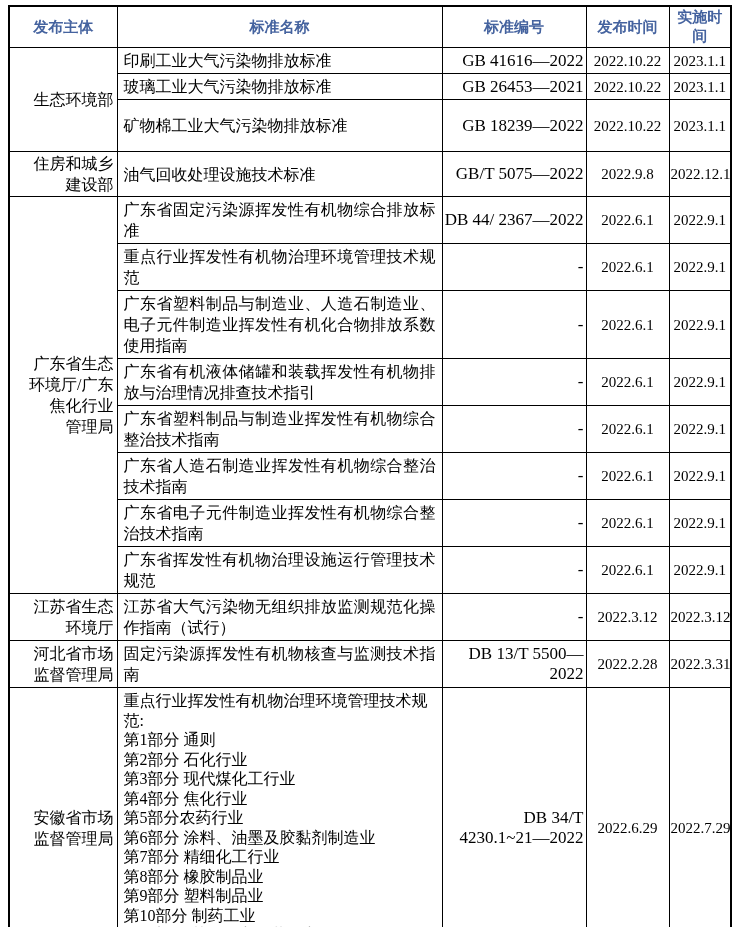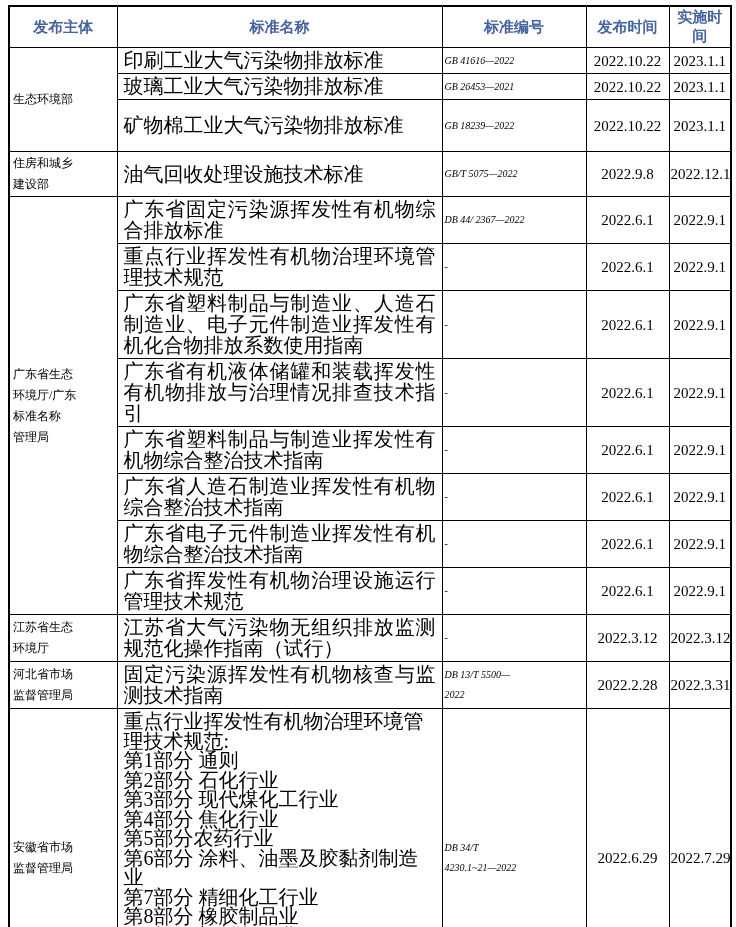--- a/index.html
+++ b/index.html
@@ -32,45 +32,44 @@
   thead th {
     font-size: 15px;
     font-weight: bold;
     color: #45639F;
     text-align: center;
     height: 25px;
     padding: 1px 2px;
     border-bottom: 2px solid #000000;
   }
   td.publisher-cell {
-    font-size: 12px;
-    text-align: left;
+    font-size: 16px;
+    text-align: right;
     white-space: pre-line;
     line-height: 21px;
     padding: 1px 3px;
   }
   td.name-cell {
-    font-size: 20px;
+    font-size: 16px;
     text-align: justify;
     line-height: 21px;
     padding: 2px 6px;
     white-space: pre-line;
   }
   td.name-cell.multiline {
     text-align: left;
     line-height: 19.5px;
     padding: 3px 6px;
   }
   td.code-cell {
-    font-size: 10px;
-    text-align: left;
+    font-size: 17px;
+    text-align: right;
     white-space: pre-line;
     line-height: 20px;
     padding: 1px 2px;
-    font-style: italic;
   }
   td.date-cell {
     font-size: 15px;
     text-align: center;
     padding: 1px 1px;
     line-height: 20px;
   }
   tr.rh-lg { height: 52px; }
   tr.rh-md { height: 40px; }
   tr.rh-sm { height: 24px; }
@@ -123,21 +122,21 @@
 建设部</td>
         <td class="name-cell">油气回收处理设施技术标准</td>
         <td class="code-cell">GB/T 5075—2022</td>
         <td class="date-cell">2022.9.8</td>
         <td class="date-cell">2022.12.1</td>
       </tr>
 
       <tr>
         <td class="publisher-cell" rowspan="8">广东省生态
 环境厅/广东
-标准名称
+焦化行业
 管理局</td>
         <td class="name-cell">广东省固定污染源挥发性有机物综合排放标准</td>
         <td class="code-cell">DB 44/ 2367—2022</td>
         <td class="date-cell">2022.6.1</td>
         <td class="date-cell">2022.9.1</td>
       </tr>
       <tr>
         <td class="name-cell">重点行业挥发性有机物治理环境管理技术规范</td>
         <td class="code-cell">-</td>
         <td class="date-cell">2022.6.1</td>

